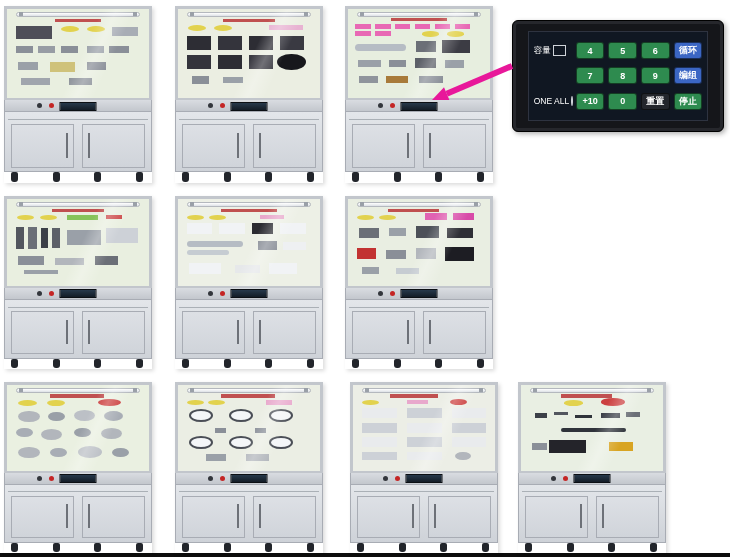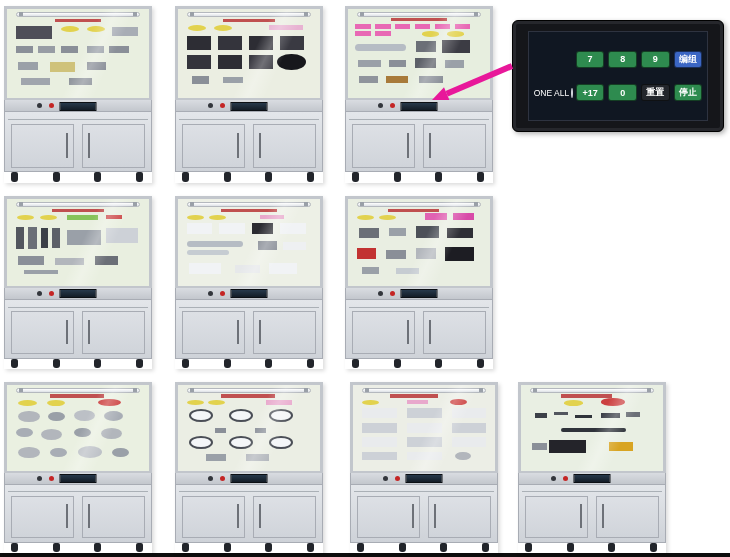--- a/index.html
+++ b/index.html
@@ -58,33 +58,43 @@
 </head>
 <body>
 
 <div class="scene">
 
   <div class="keypad" style="left: 512px; top: 20px; width: 212px; height: 112px;">
     <div class="keypad-screen">
       <div style="display: flex; flex-direction: column; justify-content: space-evenly; height: 100%;">
           <div class="kp-row">
             <div class="kp-label">
+              <span>容量</span>
+              <span class="kp-box"></span>
+            </div>
+            <button type="button" class="key" style="background: rgb(46, 139, 79);">4</button>
+            <button type="button" class="key" style="background: rgb(46, 139, 79);">5</button>
+            <button type="button" class="key" style="background: rgb(46, 139, 79);">6</button>
+            <button type="button" class="key" style="background: rgb(59, 102, 196);">循环</button>
+          </div>
+          <div class="kp-row">
+            <div class="kp-label">
               <span></span>
             </div>
             <button type="button" class="key" style="background: rgb(46, 139, 79);">7</button>
             <button type="button" class="key" style="background: rgb(46, 139, 79);">8</button>
             <button type="button" class="key" style="background: rgb(46, 139, 79);">9</button>
             <button type="button" class="key" style="background: rgb(59, 102, 196);">编组</button>
           </div>
           <div class="kp-row">
             <div class="kp-label">
               <span>ONE ALL</span>
               <span class="kp-ind"></span>
             </div>
-            <button type="button" class="key" style="background: rgb(46, 139, 79);">+17</button>
+            <button type="button" class="key" style="background: rgb(46, 139, 79);">+10</button>
             <button type="button" class="key" style="background: rgb(46, 139, 79);">0</button>
             <button type="button" class="key" style="background: rgb(35, 38, 44);">重置</button>
             <button type="button" class="key" style="background: rgb(46, 139, 79);">停止</button>
           </div>
         </div>
     </div>
   </div>
 
   <svg class="arrow" width="96" height="52" viewBox="0 0 96 52">
     <line x1="86" y1="8" x2="20.7" y2="35.7" stroke-width="6" stroke="#e8189a"></line>

